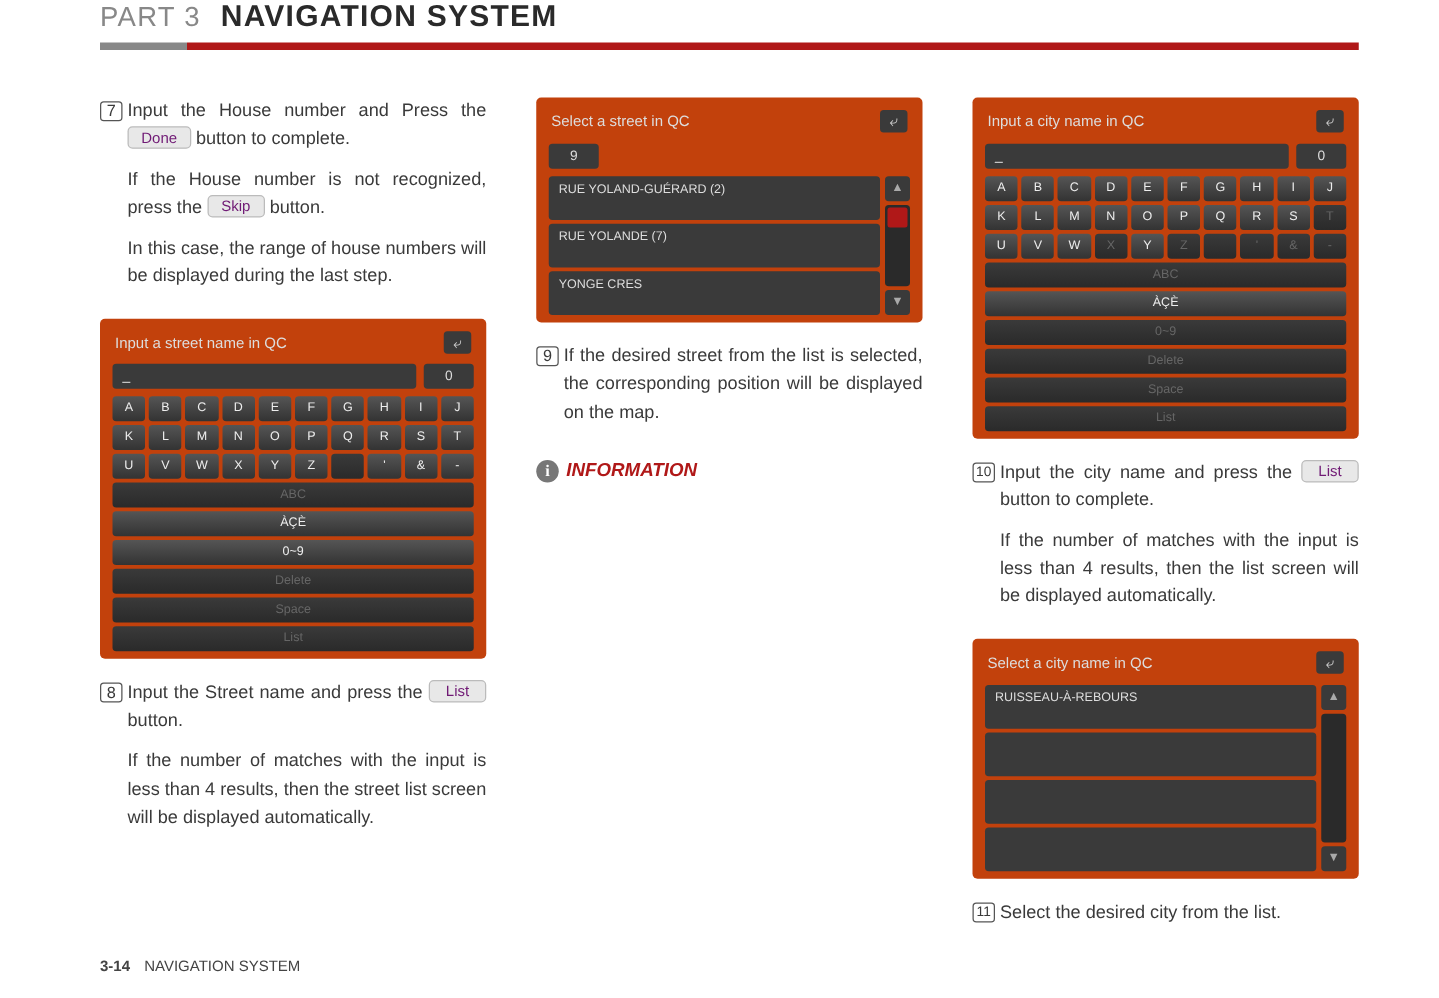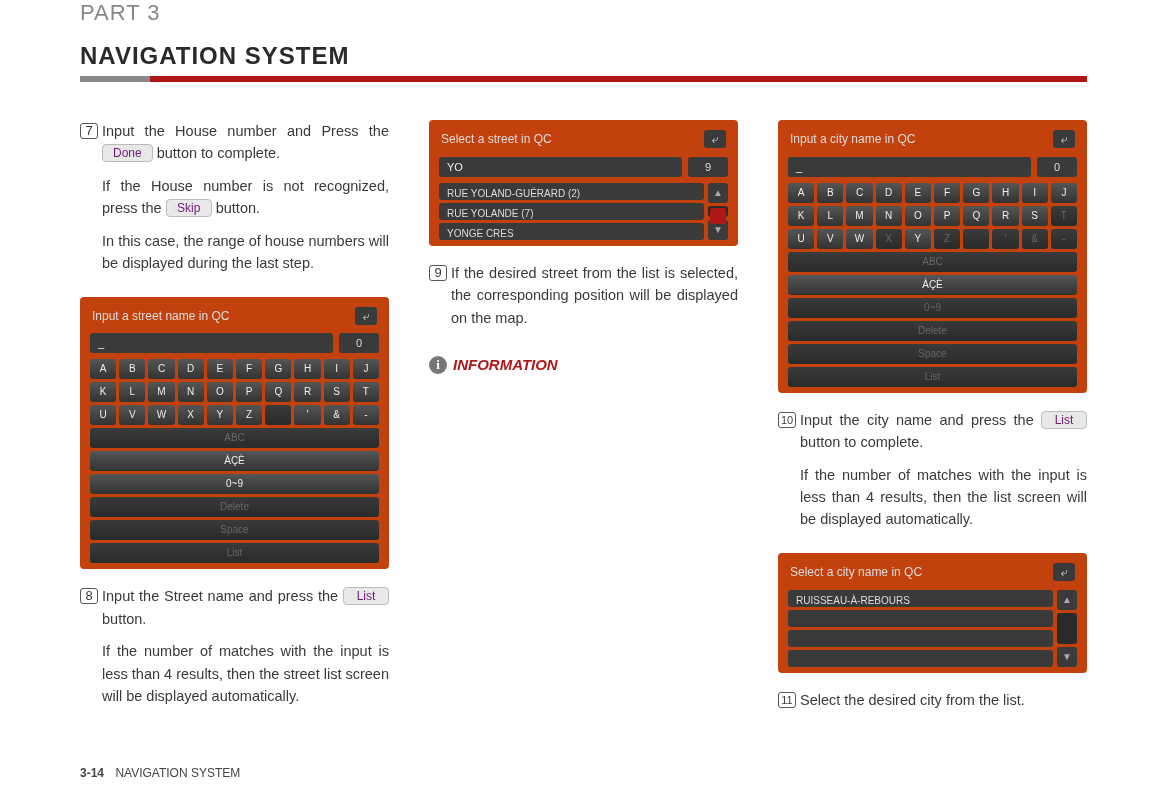--- a/index.html
+++ b/index.html
@@ -10,21 +10,20 @@
     background: #fff;
     color: #3a3a3a;
     position: relative;
     padding: 0 64px 0 80px;
   }
   .header {
     display: flex;
     align-items: baseline;
     gap: 16px;
     padding-top: 0;
-    flex-direction: column;
   }
   .part-label {
     color: #888;
     font-size: 22px;
     font-weight: 400;
     letter-spacing: 1px;
   }
   .part-title {
     color: #2a2a2a;
     font-size: 24px;
@@ -141,21 +140,21 @@
   .kbd-row2 {
     display:flex; gap:3px; margin:3px 4px 0;flex-direction:column;
   }
   .kbd-row2 .key { flex:1; height:20px; }
   .kbd-row2 .key.w2 { flex:1.4; }
   .listpane {
     display:flex; gap:4px; margin:0 4px;
   }
   .listcol { flex:1; display:flex; flex-direction:column; gap:3px; }
   .listrow {
-    background:#3a3a3a; border-radius:3px; height:17px;
+    background:#3a3a3a; border-radius:3px; height:35px;
     line-height:22px; padding:0 8px; font-size:10px; color:#ddd;
     overflow:hidden; white-space:nowrap;
   }
   .scroller { width:20px; display:flex; flex-direction:column; gap:3px; }
   .sc-btn { background:#3a3a3a; border-radius:3px; flex:0 0 20px;
     display:flex;align-items:center;justify-content:center;color:#aaa;font-size:10px;}
   .sc-track { flex:1; background:#2a2a2a; border-radius:3px; position:relative;}
   .sc-thumb { position:absolute; left:2px; right:2px; top:2px; height:16px;
     background:#b01818; border-radius:2px;}
 </style>
@@ -240,21 +239,20 @@
     </div>
   </div>
 
   <div class="col">
     <div class="device" style="margin-top:0">
       <div class="dev-title">
         <span>Select a street in QC</span>
         <span class="dev-back">⤶</span>
       </div>
       <div class="dev-input">
-        <div class="field">YO</div>
         <div class="count">9</div>
       </div>
       <div class="listpane">
         <div class="listcol">
           <div class="listrow">RUE YOLAND-GUÉRARD (2)</div>
           <div class="listrow">RUE YOLANDE (7)</div>
           <div class="listrow">YONGE CRES</div>
         </div>
         <div class="scroller">
           <div class="sc-btn">▲</div>

